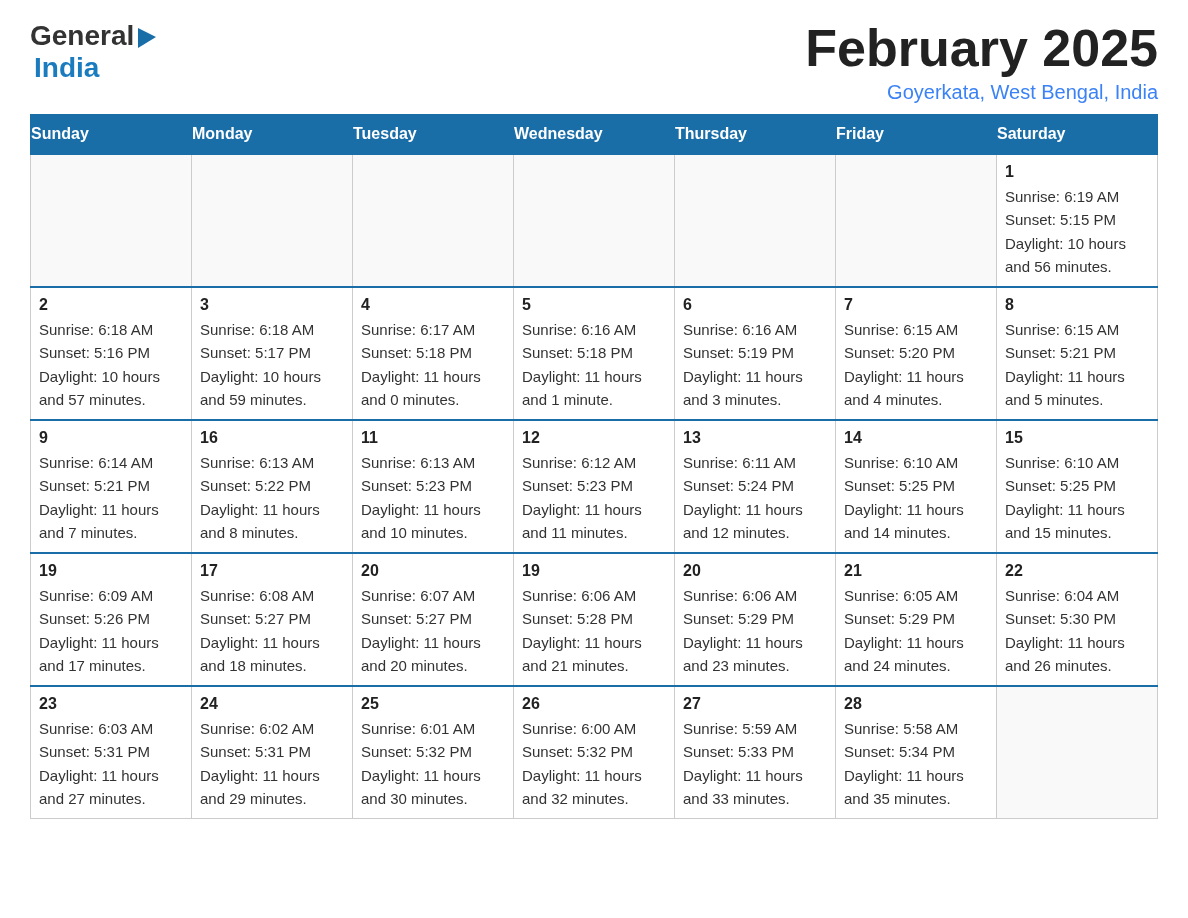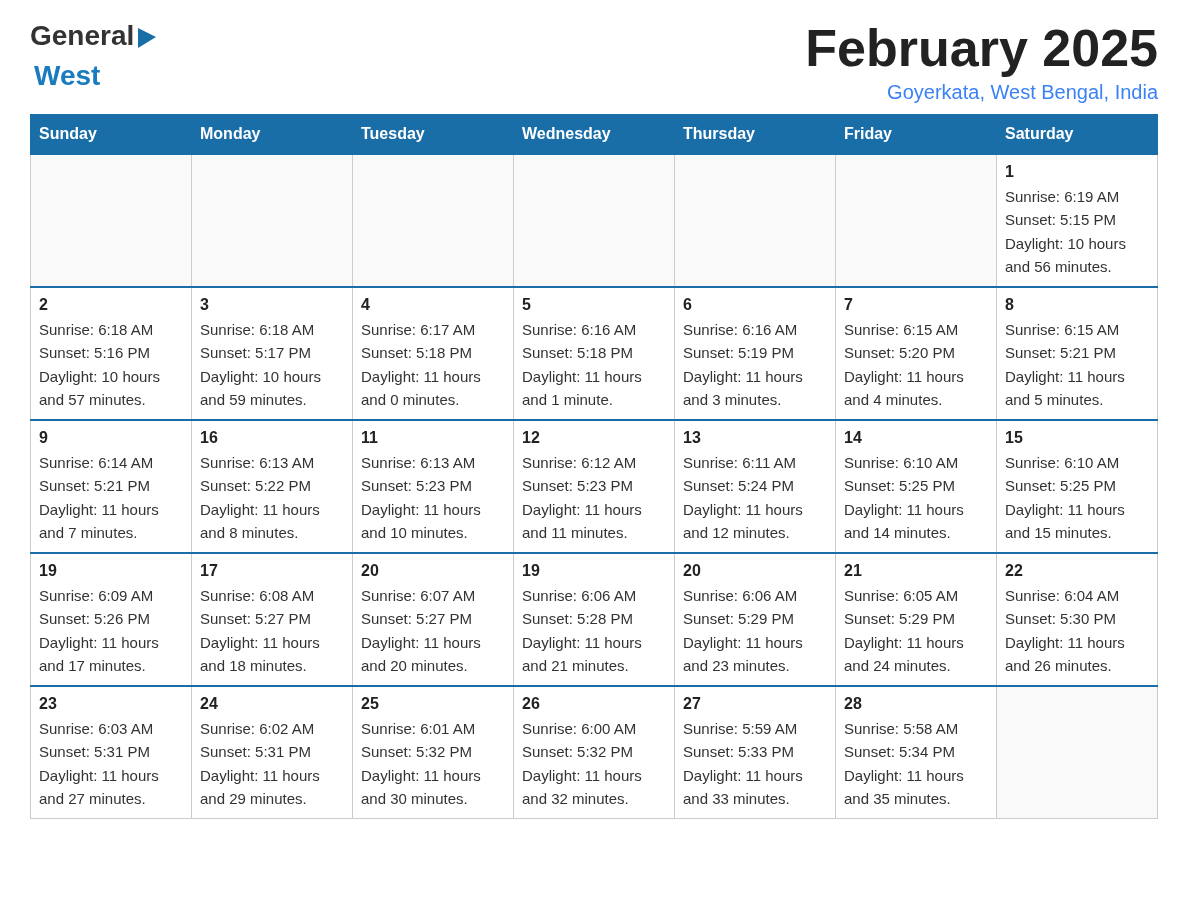--- a/index.html
+++ b/index.html
@@ -25,21 +25,20 @@
     .logo-blue {
       font-size: 28px;
       font-weight: bold;
       color: #1a7bbf;
       margin-left: 2px;
     }
     .logo-wrapper {
       display: flex;
       flex-direction: column;
       align-items: flex-start;
-      gap: 8px;
     }
     .logo-row1 {
       display: flex;
       align-items: center;
     }
     .logo-row2 {
       display: flex;
       align-items: center;
       margin-left: 2px;
     }
@@ -61,21 +60,21 @@
     .calendar-table {
       width: 100%;
       border-collapse: collapse;
       margin-top: 10px;
     }
     .calendar-table th {
       background-color: #1a6ea8;
       color: #fff;
       font-size: 16px;
       font-weight: bold;
-      padding: 10px 8px;
+      padding: 10px 0;
       text-align: left;
       border: 1px solid #1a6ea8;
     }
     .calendar-table td {
       vertical-align: top;
       padding: 8px 8px 8px 8px;
       border: 1px solid #ccc;
       width: calc(100% / 7);
       min-height: 110px;
       font-size: 13px;
@@ -106,21 +105,21 @@
 
 <div class="header">
   <div class="logo-wrapper">
     <div class="logo-row1">
       <span class="logo-text-general">General</span>
       <svg width="22" height="22" viewBox="0 0 22 22" style="margin-left:2px;margin-top:2px;">
         <polygon points="2,2 20,11 2,22" fill="#1a6ea8"></polygon>
       </svg>
     </div>
     <div class="logo-row2">
-      <span class="logo-blue">West</span>
+      <span class="logo-blue">India</span>
     </div>
   </div>
   <div class="title-section">
     <div class="calendar-title">February 2025</div>
     <div class="calendar-subtitle">Goyerkata, West Bengal, India</div>
   </div>
 </div>
 
 <table class="calendar-table">
   <thead>

